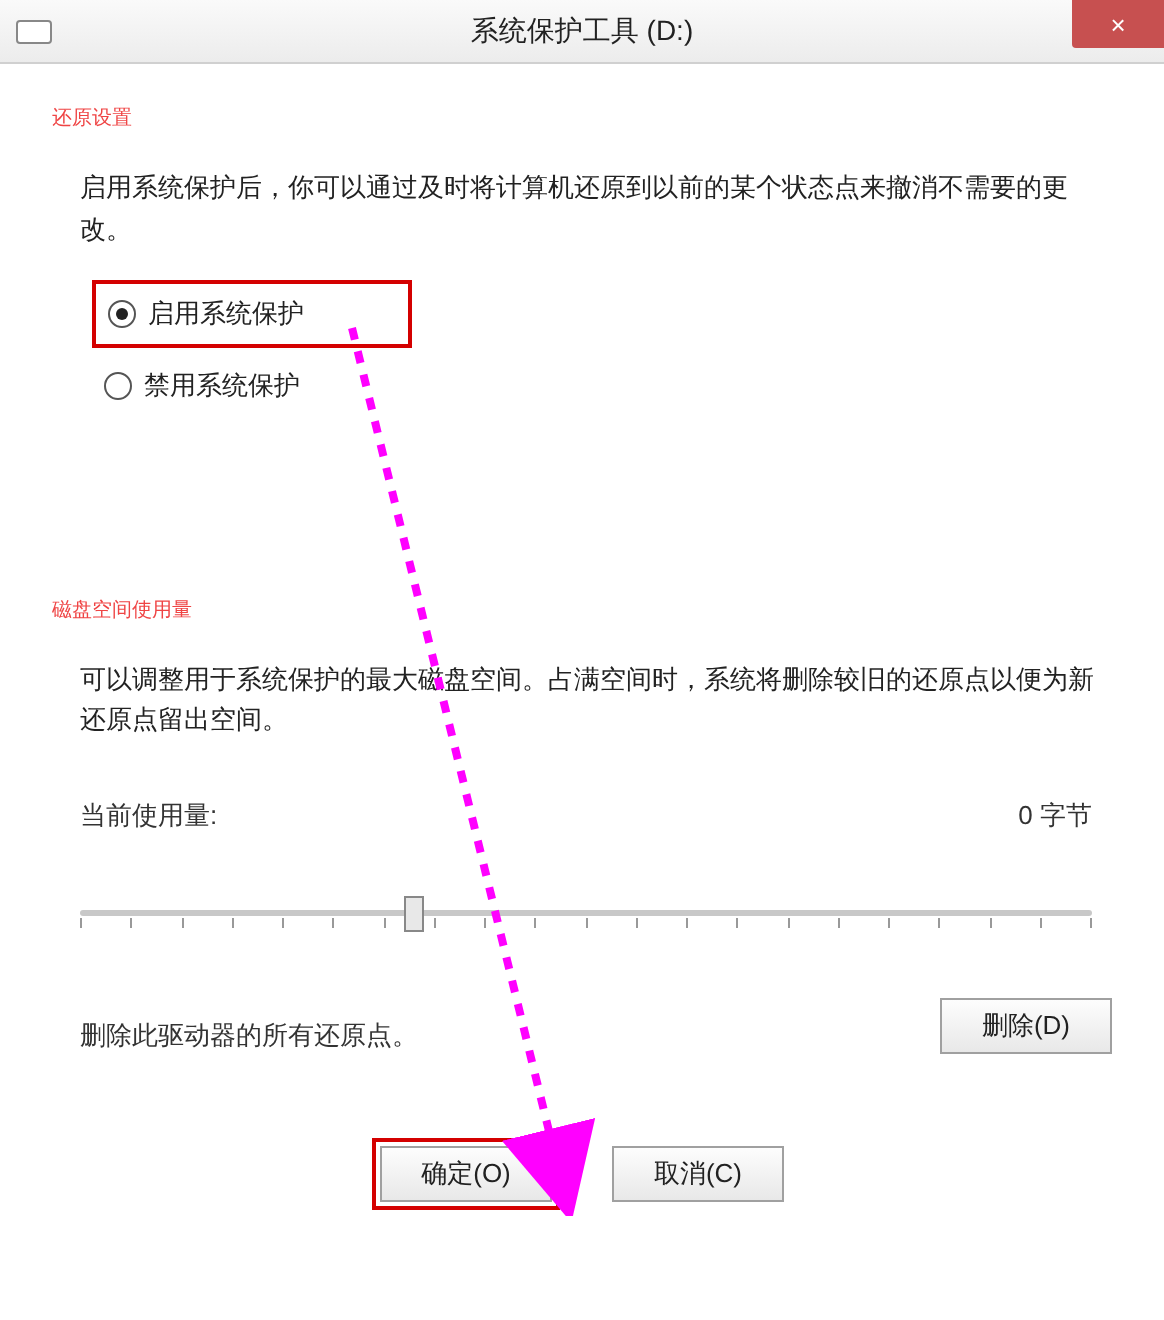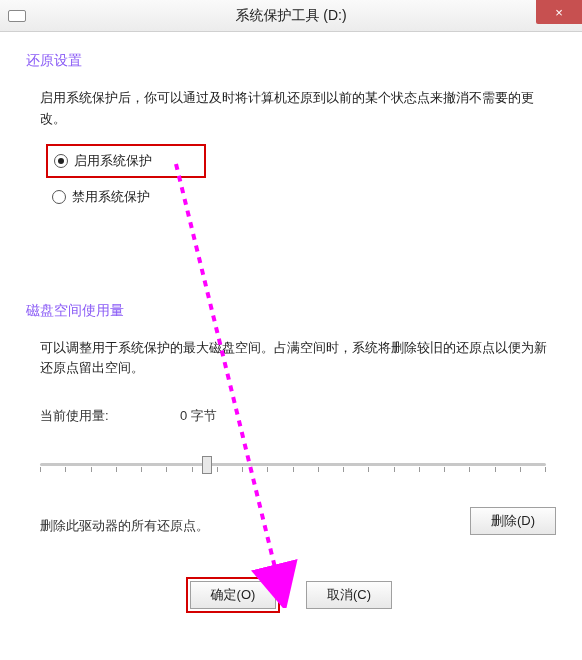--- a/index.html
+++ b/index.html
@@ -48,22 +48,22 @@
       align-items: center;
       justify-content: center;
       font-size: 13px;
       border-bottom-left-radius: 2px;
       cursor: pointer;
     }
     .content {
       padding: 20px 26px 0 26px;
     }
     .section-title {
-      font-size: 14px;
-      color: #8b5cf6;
+      font-size: 10px;
+      color: #ef4444;
       margin-bottom: 18px;
     }
     .desc-text {
       font-size: 13px;
       color: #222;
       line-height: 1.6;
       margin: 0 6px 14px 14px;
     }
     .radio-group {
       margin-left: 20px;
@@ -97,20 +97,21 @@
       background: #222;
       border-radius: 50%;
     }
     .radio-label { font-size: 13px; color: #222; }
     .disk-section { margin-top: 90px; }
     .usage-rows { margin: 28px 10px 0 14px; }
     .usage-row {
       display: flex;
       align-items: center;
       margin-bottom: 28px;
+      justify-content: space-between;
     }
     .usage-label { width: 140px; font-size: 13px; }
     .usage-value { font-size: 13px; }
     .slider-wrap {
       flex: 1;
       position: relative;
       height: 24px;
     }
     .slider-track {
       position: absolute;

